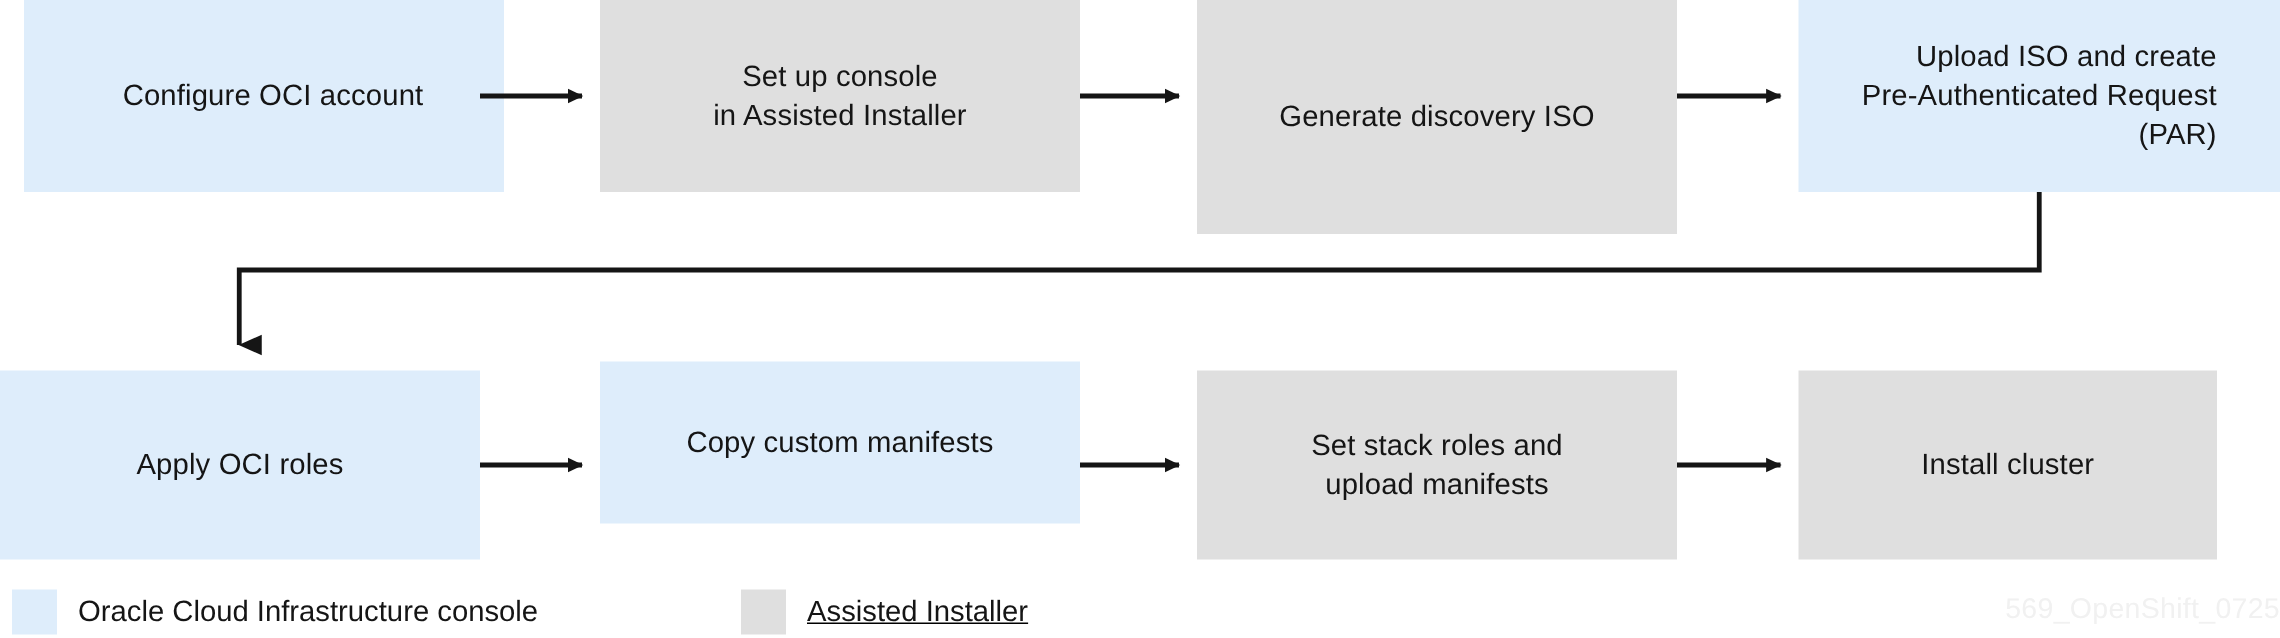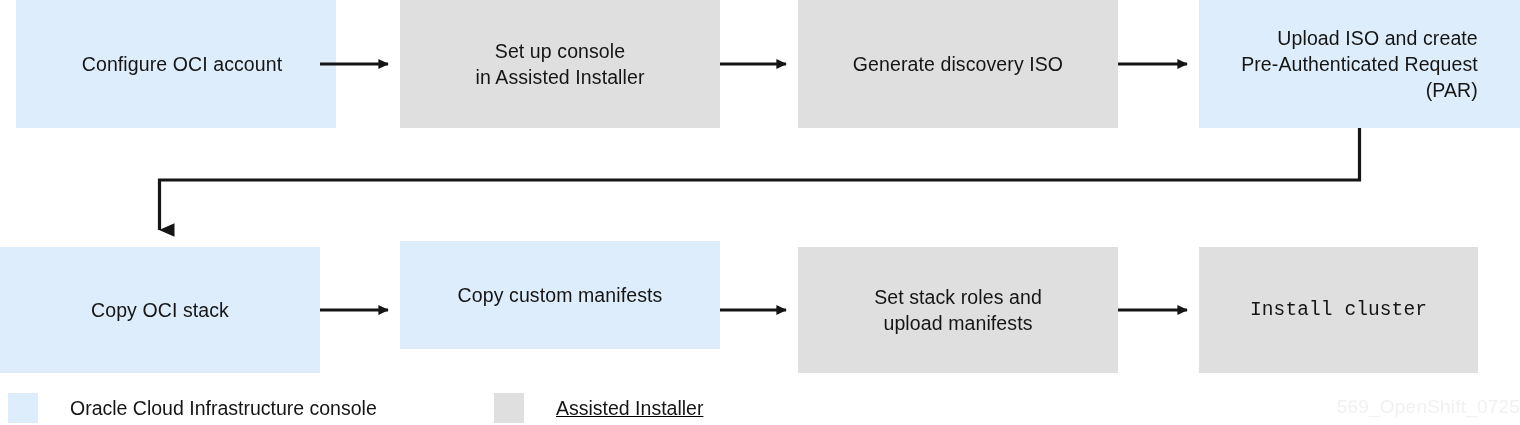--- a/index.html
+++ b/index.html
@@ -58,21 +58,21 @@
     height: 32px;
   }
   .legend-swatch {
     width: 30px;
     height: 30px;
     flex: 0 0 30px;
   }
   .legend-swatch.oci { background: #deedfb; }
   .legend-swatch.ai  { background: #dfdfdf; }
   .legend-label {
-    margin-left: 32px;
+    margin-left: 14px;
     font-size: 19.5px;
     line-height: 24px;
     color: #151515;
     white-space: nowrap;
   }
   .watermark {
     position: absolute;
     right: 0px;
     top: 396px;
     font-size: 19px;
@@ -84,34 +84,34 @@
 </head>
 <body>
 
 <div id="canvas">
 
   <div class="node oci" style="left:16px;   top:0px;   width:320px; height:128px;padding-left:20px;">Configure OCI account</div>
 
   <div class="node ai" style="left:400px; top:0px;   width:320px; height:128px;">Set up console
 in Assisted Installer</div>
 
-  <div class="node ai" style="left:798px; top:0px;   width:320px; height:128px;">Generate discovery ISO</div>
+  <div class="node ai" style="left:798px; top:0px;   width:320px; height:156px;">Generate discovery ISO</div>
 
   <div class="node oci" style="left:1199px;top:0px;   width:321px; height:128px;">Upload ISO and create
 Pre-Authenticated Request
 (PAR)</div>
 
-  <div class="node oci" style="left:0px;   top:247px; width:320px; height:126px;">Copy OCI stack</div>
+  <div class="node oci" style="left:0px;   top:247px; width:320px; height:126px;">Apply OCI roles</div>
 
   <div class="node oci" style="left:400px; top:241px; width:320px; height:108px;">Copy custom manifests</div>
 
   <div class="node ai" style="left:798px; top:247px; width:320px; height:126px;">Set stack roles and
 upload manifests</div>
 
-  <div class="node ai" style="left:1199px;top:247px; width:279px; height:126px;font-family:Liberation Mono, monospace;">Install cluster</div>
+  <div class="node ai" style="left:1199px;top:247px; width:279px; height:126px;">Install cluster</div>
 
   <svg class="connectors" viewBox="0 0 1520 425">
     <defs>
       <marker id="ah" markerWidth="11" markerHeight="11" refX="9.6" refY="5.5" orient="auto" markerUnits="userSpaceOnUse">
         <path d="M0,0.6 L10.4,5.5 L0,10.4 Z" fill="#151515"></path>
       </marker>
       <marker id="ahv" markerWidth="16" markerHeight="16" refX="8" refY="15" orient="auto" markerUnits="userSpaceOnUse">
         <path d="M1.2,0 L14.8,0 L8,15.4 Z" fill="#151515"></path>
       </marker>
     </defs>

